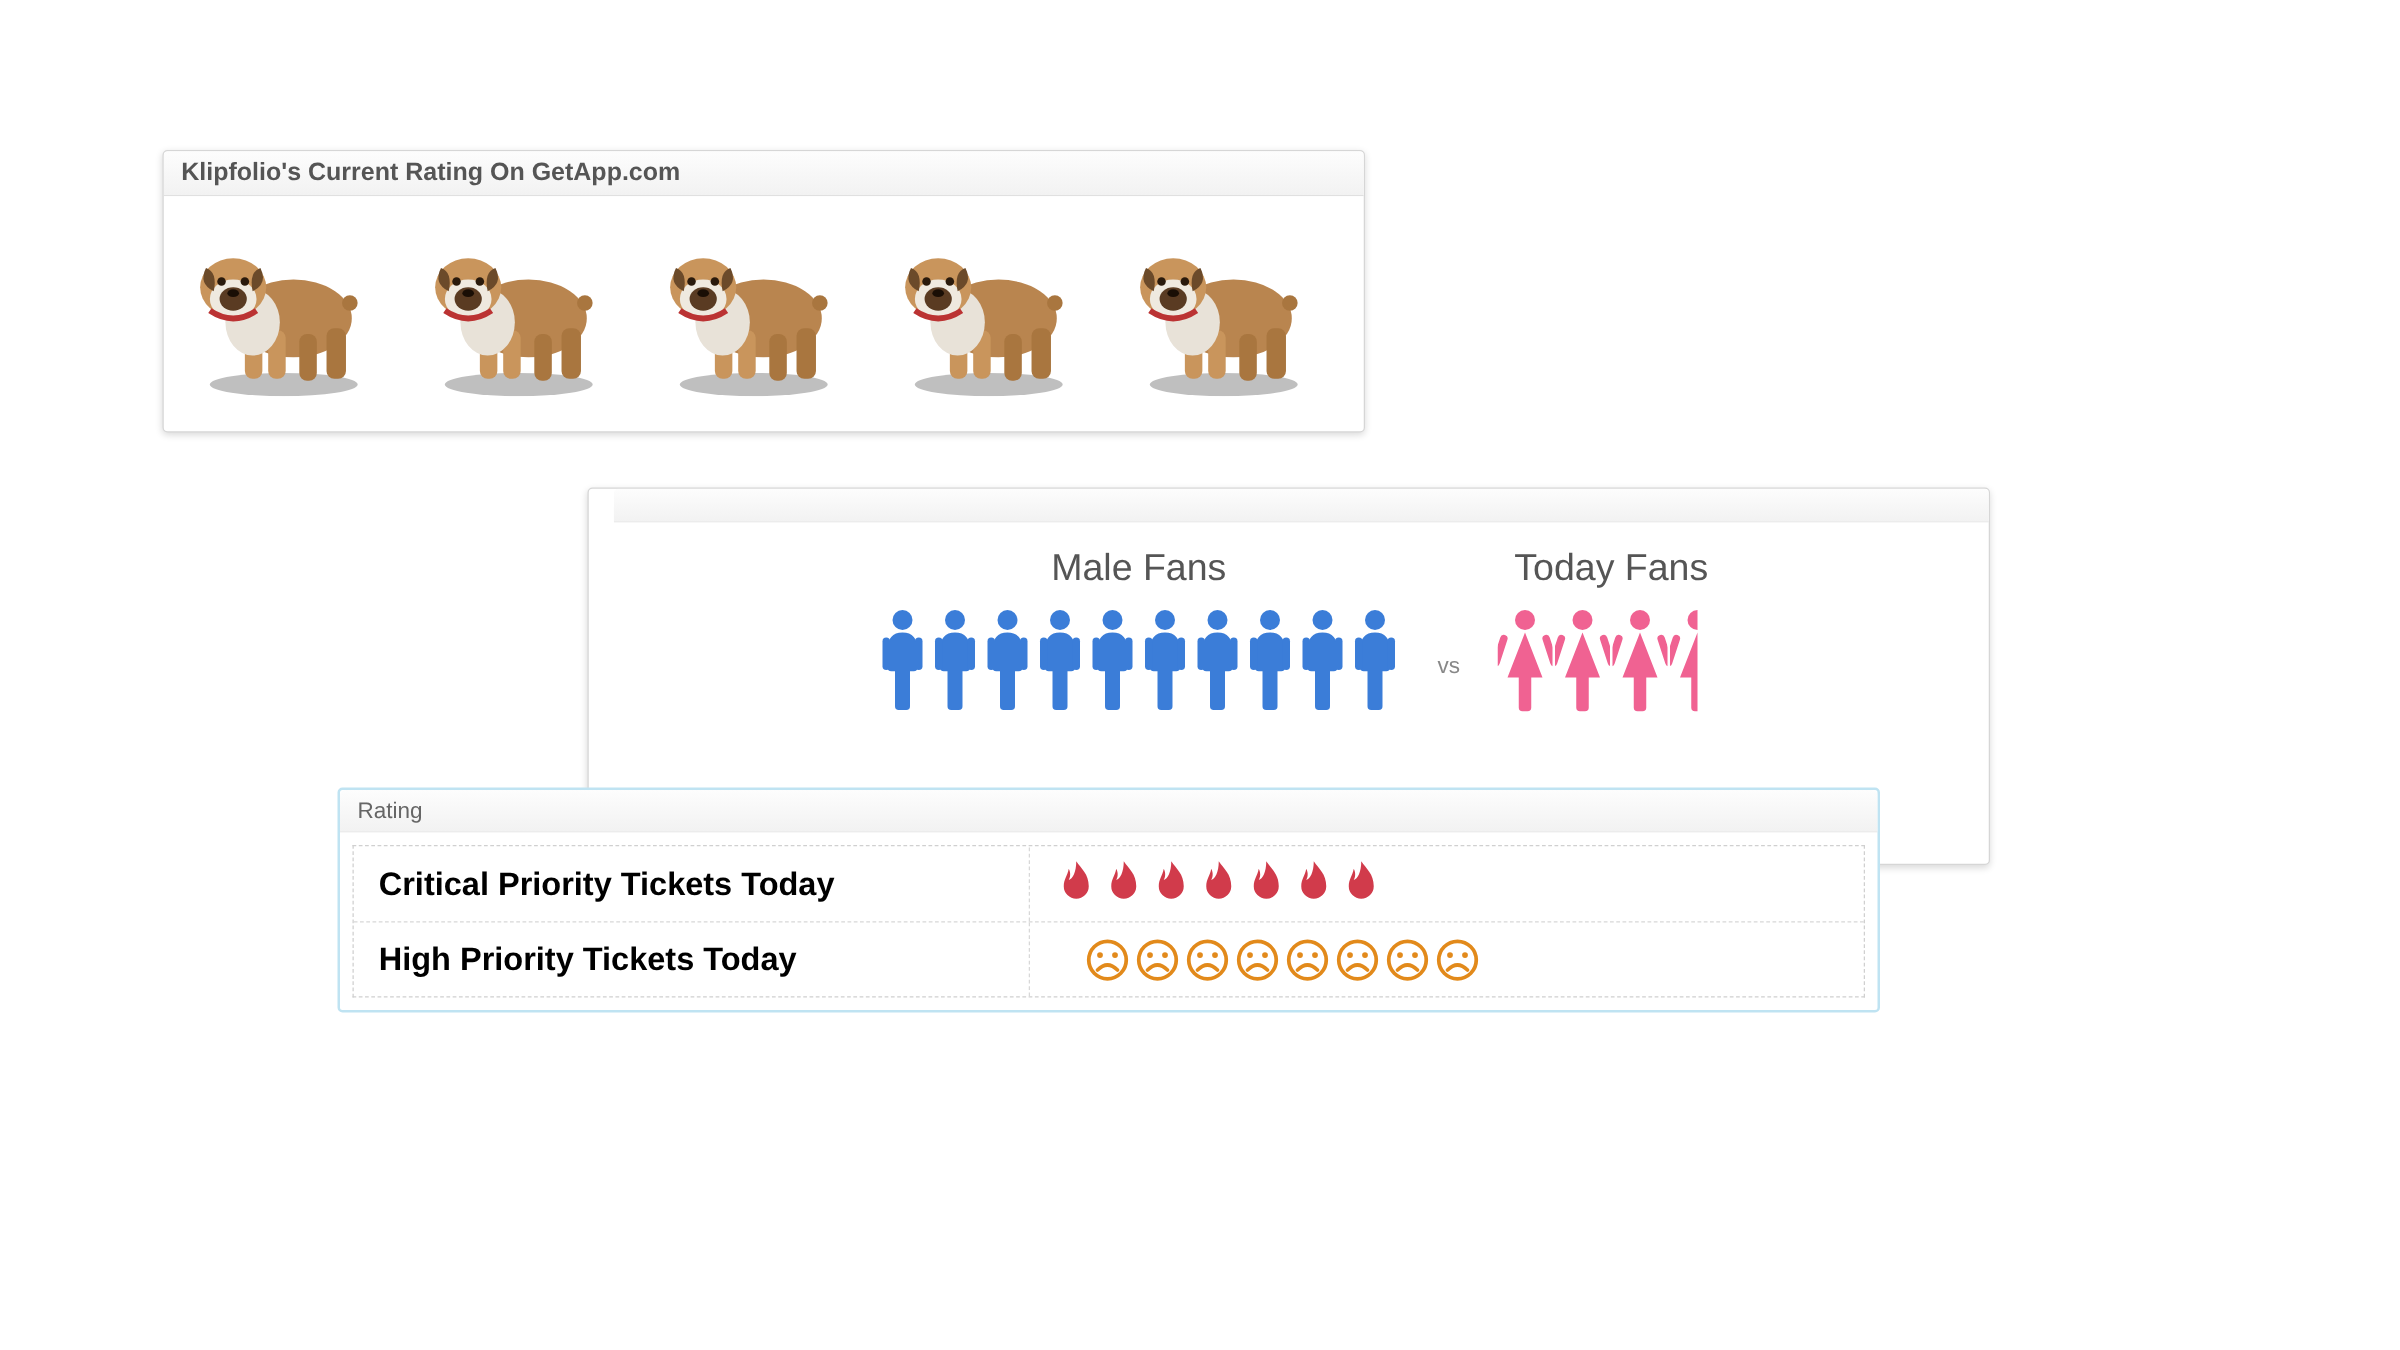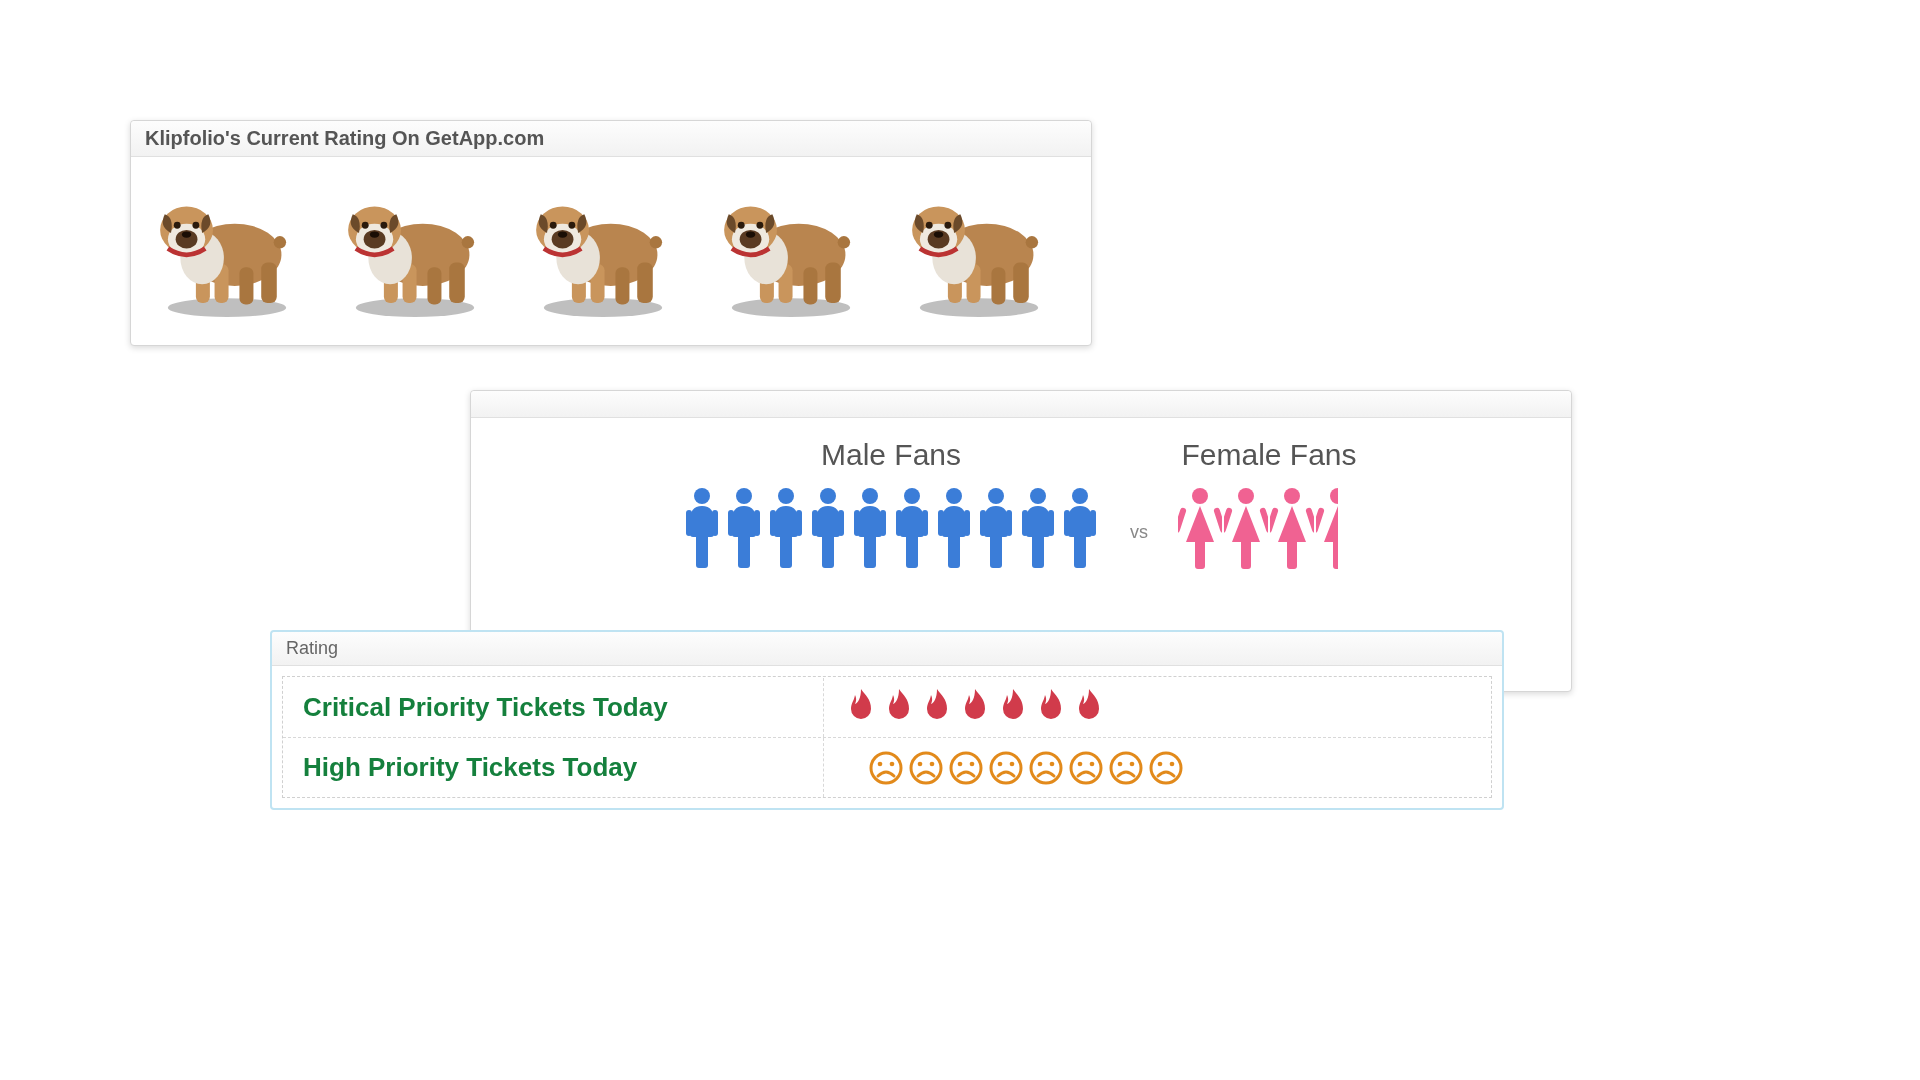--- a/index.html
+++ b/index.html
@@ -52,20 +52,21 @@
     position: relative;
   }
   .dog svg { width: 100%; height: 100%; }
 
   
   #fans-widget {
     left: 470px;
     top: 390px;
     width: 1100px;
     height: 300px;
+    padding-left: 20px;
   }
   .fans-body {
     display: flex;
     align-items: center;
     justify-content: center;
     gap: 30px;
     padding: 20px 30px;
     overflow: hidden;
   }
   .fans-col { text-align: center; }
@@ -108,21 +109,21 @@
     display: flex;
     align-items: center;
     border-bottom: 1px dashed #d8d8d8;
   }
   .ticket-row:last-child { border-bottom: none; gap: 24px; }
   .ticket-label {
     width: 500px;
     padding: 14px 20px;
     font-size: 26px;
     font-weight: bold;
-    color: #15803d;
+    color: #000000;
     border-right: 1px dashed #d8d8d8;
   }
   .ticket-icons {
     display: flex;
     gap: 4px;
     padding: 10px 20px;
     align-items: center;
   }
   .flame svg, .frown svg { display:block; }
 </style>
@@ -400,21 +401,21 @@
 
       <rect x="4" y="24" width="6" height="26" rx="3"></rect>
       <rect x="30" y="24" width="6" height="26" rx="3"></rect>
     </g>
   </svg>
             </div>
           </div>
       </div>
       <div class="vs">vs</div>
       <div class="fans-col">
-        <div class="fans-label">Female Fans</div>
+        <div class="fans-label">Today Fans</div>
         <div class="people-row" id="female-row">
             <div class="person">
               <svg width="44" height="90" viewBox="0 0 44 90">
 
     <g fill="#f06292">
       <circle cx="22" cy="10" r="8"></circle>
       <path d="M22 20 l-14 36 h9 v24 q0 3 3 3 h4 q3 0 3 -3 v-24 h9 z"></path>
       <rect x="3" y="22" width="6" height="26" rx="3" transform="rotate(18 6 22)"></rect>
       <rect x="35" y="22" width="6" height="26" rx="3" transform="rotate(-18 38 22)"></rect>
     </g>

